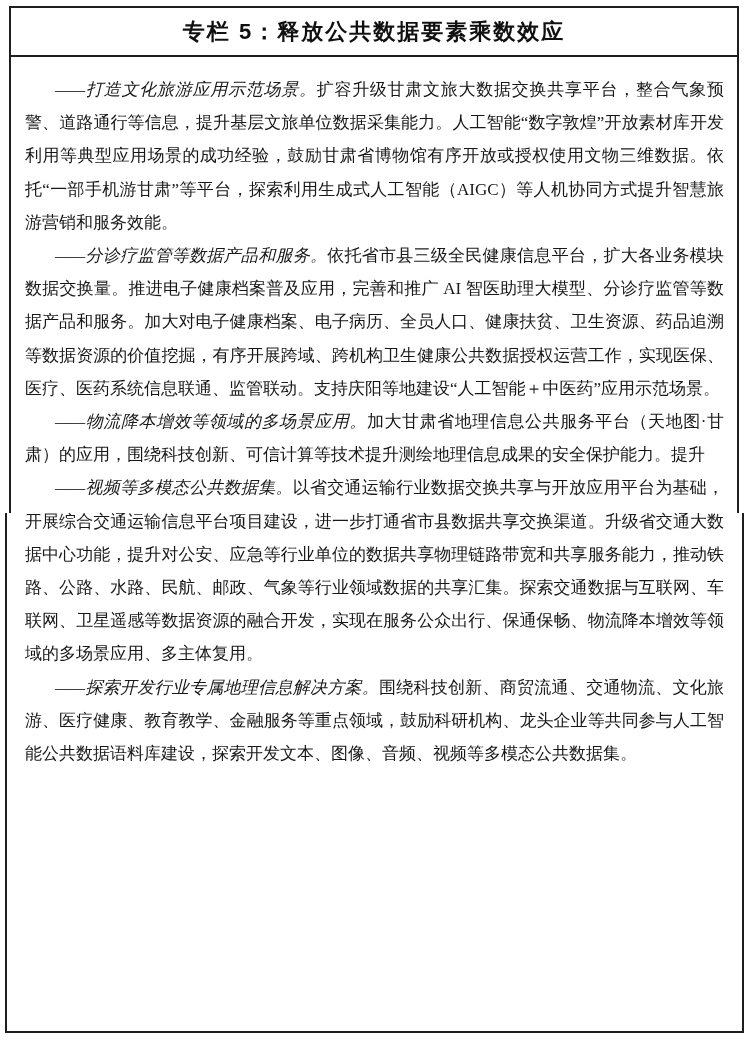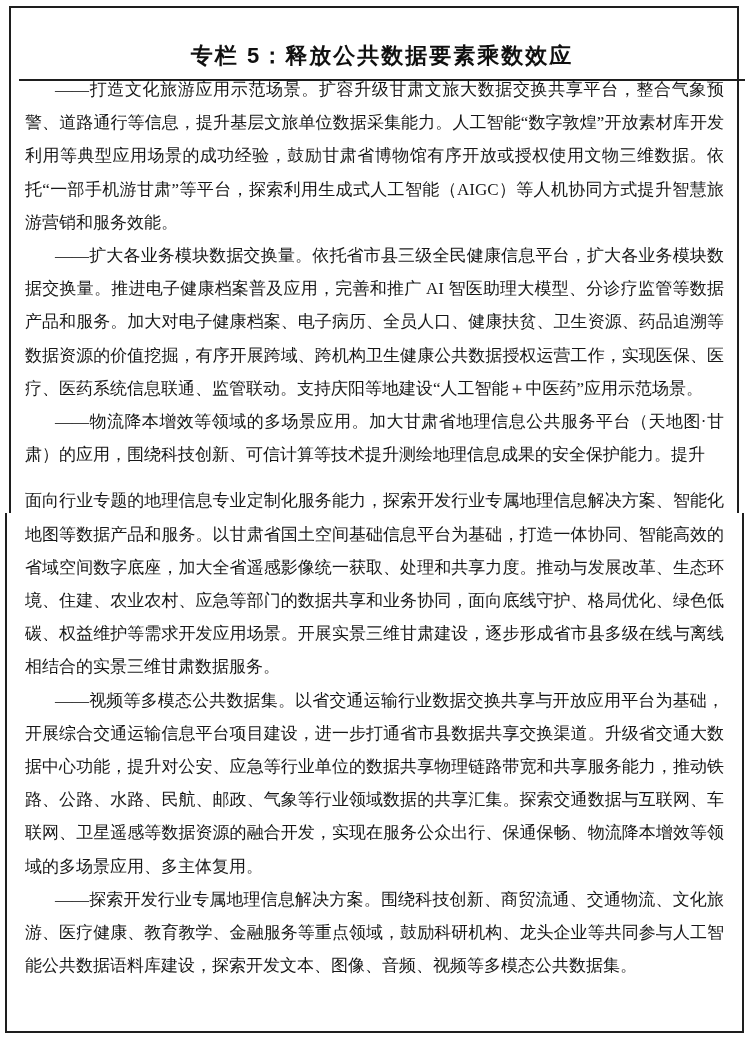--- a/index.html
+++ b/index.html
@@ -18,28 +18,27 @@
   .box-upper {
     position: absolute;
     left: 9px; top: 6px;
     width: 730px; height: 507px;
     box-sizing: border-box;
     border: 2px solid #1e1e1e;
     border-bottom: none;
   }
   .title-bar {
     position: absolute;
-    left: 8px; top: 0;
+    left: 0; top: 0;
     width: 100%; height: 47px;
     box-sizing: content-box;
     border-bottom: 2px solid #1e1e1e;
     display: flex;
     align-items: center;
     justify-content: center;
-    margin-top: 24px;
   }
   .box-title {
     margin: 0;
     font-family: "Liberation Sans", sans-serif;
     font-weight: 700;
     font-size: 22px;
     color: #101010;
     letter-spacing: 2px;
     white-space: nowrap;
   }
@@ -64,44 +63,43 @@
   .para {
     margin: 0;
     text-indent: 30px;
   }
   .para.first { margin-top: 18px; }
   .para.continuation {
     text-indent: 0;
     margin-top: 13px;
   }
   
-  .lead { }
+  .lead { font-style: italic; }
 </style>
 </head>
 <body>
 
 <div class="page">
 
   <div class="box-upper">
     <div class="title-bar">
       <h1 class="box-title">专栏 5：释放公共数据要素乘数效应</h1>
     </div>
   </div>
 
   <div class="box-lower"></div>
 
   <div class="text-flow">
 
     <p class="para first"><span class="lead">——打造文化旅游应用示范场景。</span><span class="body-text">扩容升级甘肃文旅大数据交换共享平台，整合气象预警、道路通行等信息，提升基层文旅单位数据采集能力。人工智能“数字敦煌”开放素材库开发利用等典型应用场景的成功经验，鼓励甘肃省博物馆有序开放或授权使用文物三维数据。依托“一部手机游甘肃”等平台，探索利用生成式人工智能（AIGC）等人机协同方式提升智慧旅游营销和服务效能。</span></p>
 
-    <p class="para"><span class="lead">——扩大各业务模块数据交换量。</span><span class="body-text">依托省市县三级全民健康信息平台，扩大各业务模块数据交换量。推进电子健康档案普及应用，完善和推广 AI 智医助理大模型、分诊疗监管等数据产品和服务。加大对电子健康档案、电子病历、全员人口、健康扶贫、卫生资源、药品追溯等数据资源的价值挖掘，有序开展跨域、跨机构卫生健康公共数据授权运营工作，实现医保、医疗、医药系统信息联通、监管联动。支持庆阳等地建设“人工智能＋中医药”应用示范场景。</span></p>
+    <p class="para"><span class="lead">——分诊疗监管等数据产品和服务。</span><span class="body-text">依托省市县三级全民健康信息平台，扩大各业务模块数据交换量。推进电子健康档案普及应用，完善和推广 AI 智医助理大模型、分诊疗监管等数据产品和服务。加大对电子健康档案、电子病历、全员人口、健康扶贫、卫生资源、药品追溯等数据资源的价值挖掘，有序开展跨域、跨机构卫生健康公共数据授权运营工作，实现医保、医疗、医药系统信息联通、监管联动。支持庆阳等地建设“人工智能＋中医药”应用示范场景。</span></p>
 
     <p class="para"><span class="lead">——物流降本增效等领域的多场景应用。</span><span class="body-text">加大甘肃省地理信息公共服务平台（天地图·甘肃）的应用，围绕科技创新、可信计算等技术提升测绘地理信息成果的安全保护能力。提升</span></p>
 
-    <p class="para continuation"><span class="lead"></span><span class="body-text">面向行业专题的地理信息专业定制化服务能力，探索开发行业专属地理信息解决方案、智能化地图等数据产品和服务。以甘肃省国土空间基础信息平台为基础，打造一体协同、智能高效的省域空间数字底座，加大全省遥感影像统一获取、处理和共享力度。推动与发展改革、生态环境、住建、农业农村、应急等部门的数据共享和业务协同，面向底线守护、格局优化、绿色低碳、权益维护等需求开发应用场景。开展实景三维甘肃建设，逐步形成省市县多级在线与离线相结合的实景三维甘肃数据服务。</span></p>
 
     <p class="para"><span class="lead">——视频等多模态公共数据集。</span><span class="body-text">以省交通运输行业数据交换共享与开放应用平台为基础，开展综合交通运输信息平台项目建设，进一步打通省市县数据共享交换渠道。升级省交通大数据中心功能，提升对公安、应急等行业单位的数据共享物理链路带宽和共享服务能力，推动铁路、公路、水路、民航、邮政、气象等行业领域数据的共享汇集。探索交通数据与互联网、车联网、卫星遥感等数据资源的融合开发，实现在服务公众出行、保通保畅、物流降本增效等领域的多场景应用、多主体复用。</span></p>
 
     <p class="para"><span class="lead">——探索开发行业专属地理信息解决方案。</span><span class="body-text">围绕科技创新、商贸流通、交通物流、文化旅游、医疗健康、教育教学、金融服务等重点领域，鼓励科研机构、龙头企业等共同参与人工智能公共数据语料库建设，探索开发文本、图像、音频、视频等多模态公共数据集。</span></p>
 
   </div>
 
 </div>
 
 </body></html>

